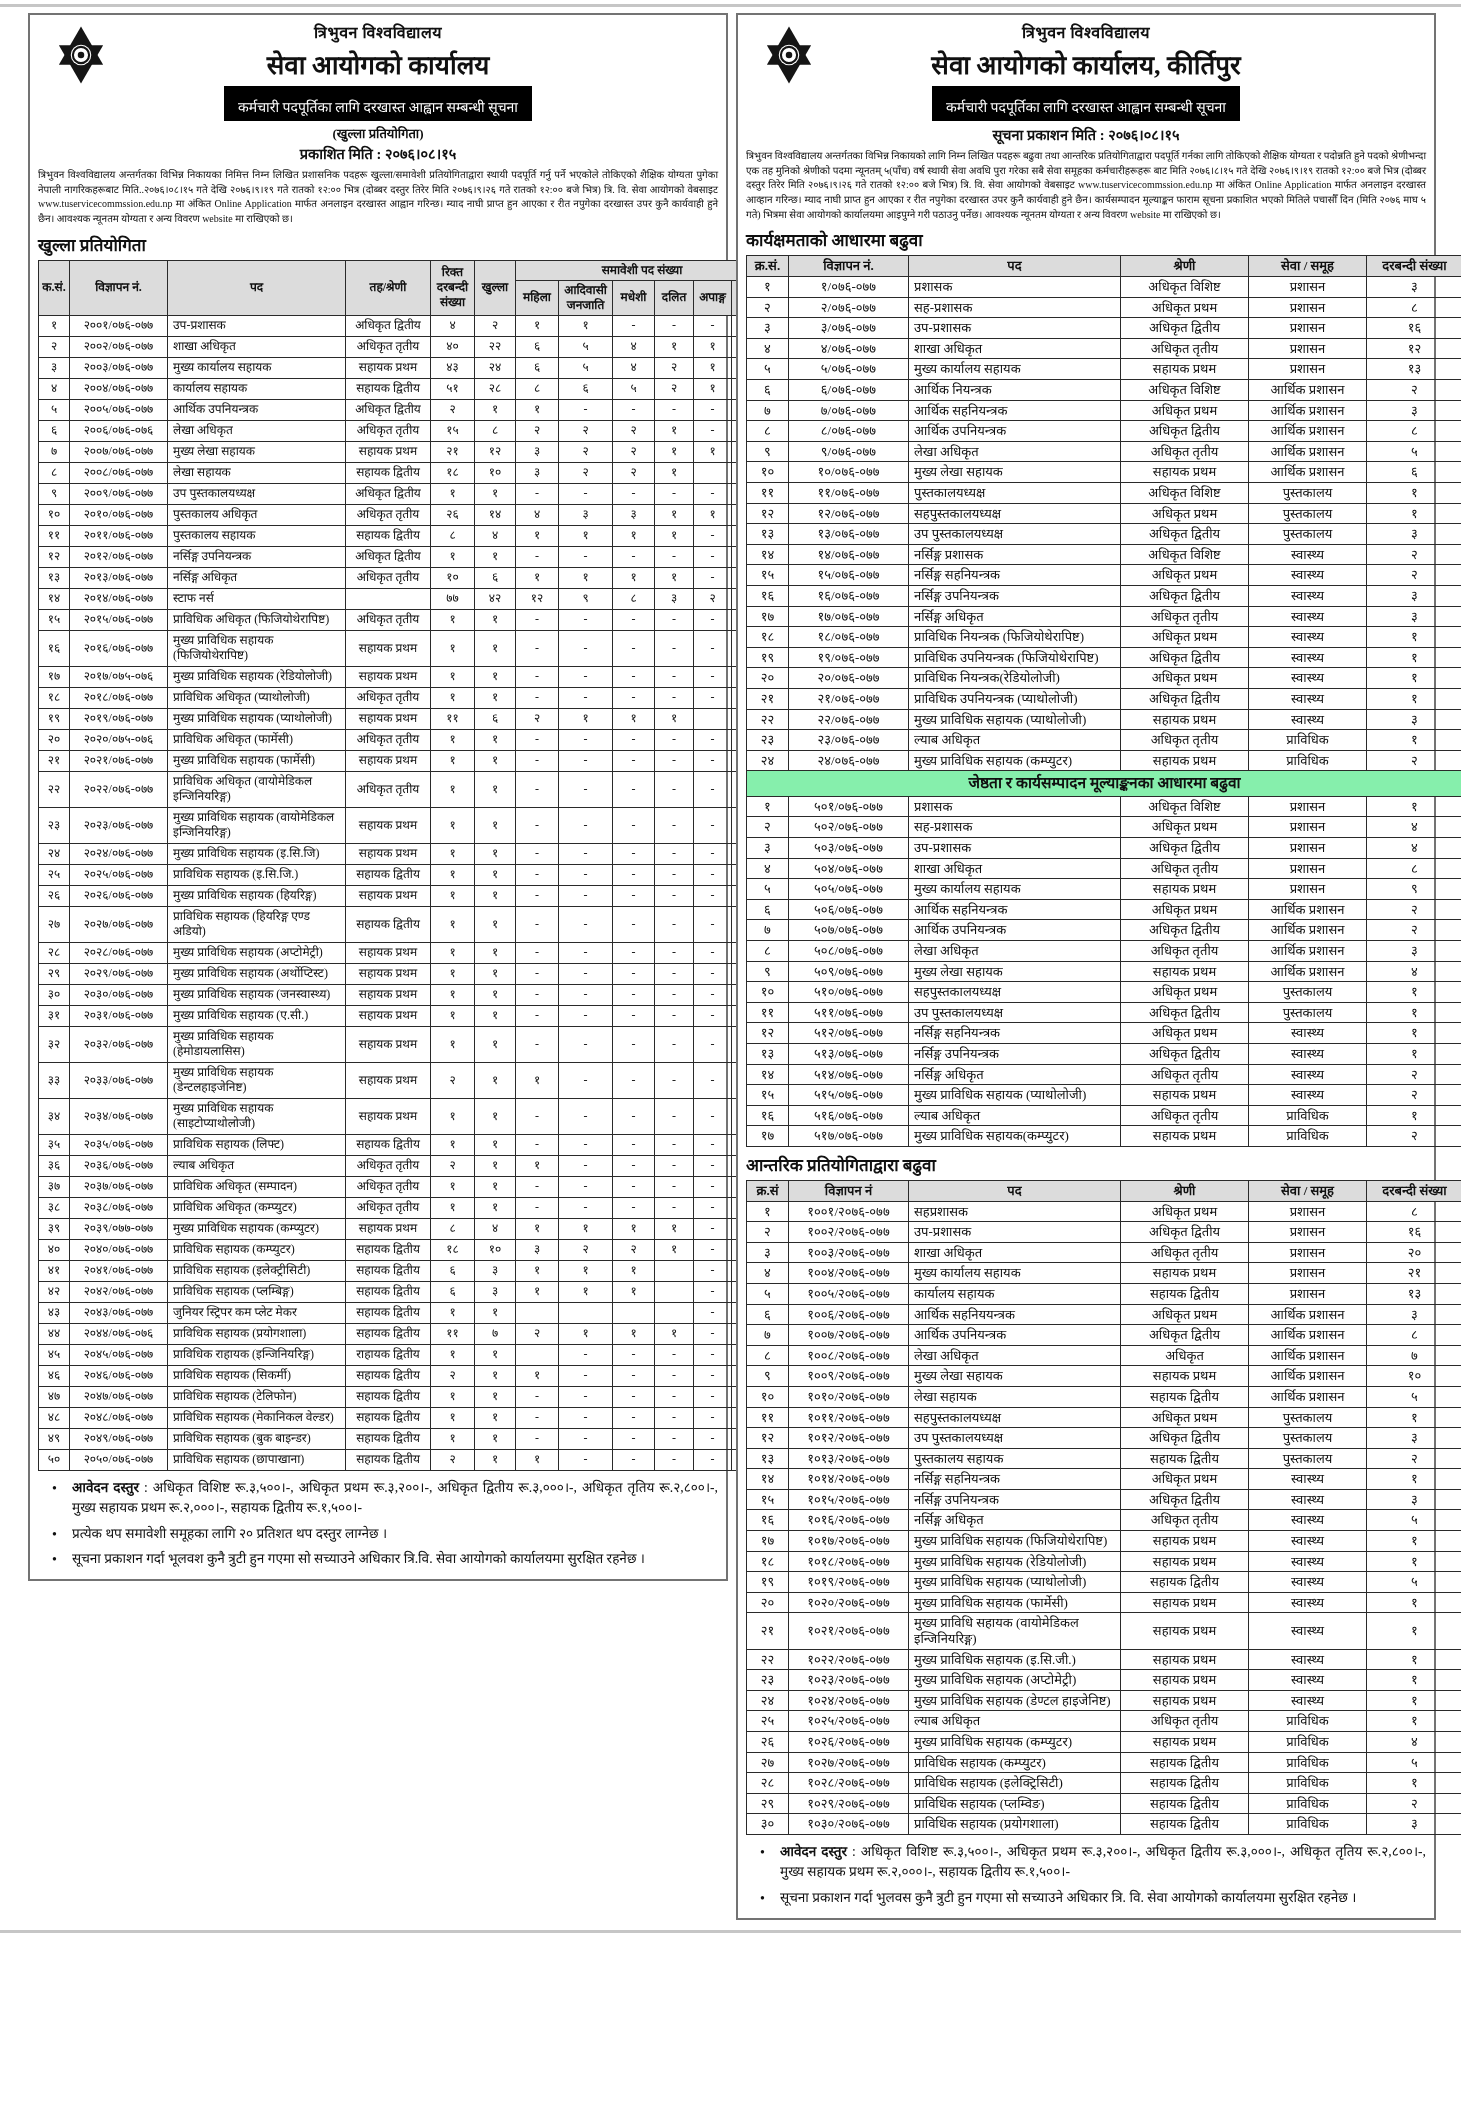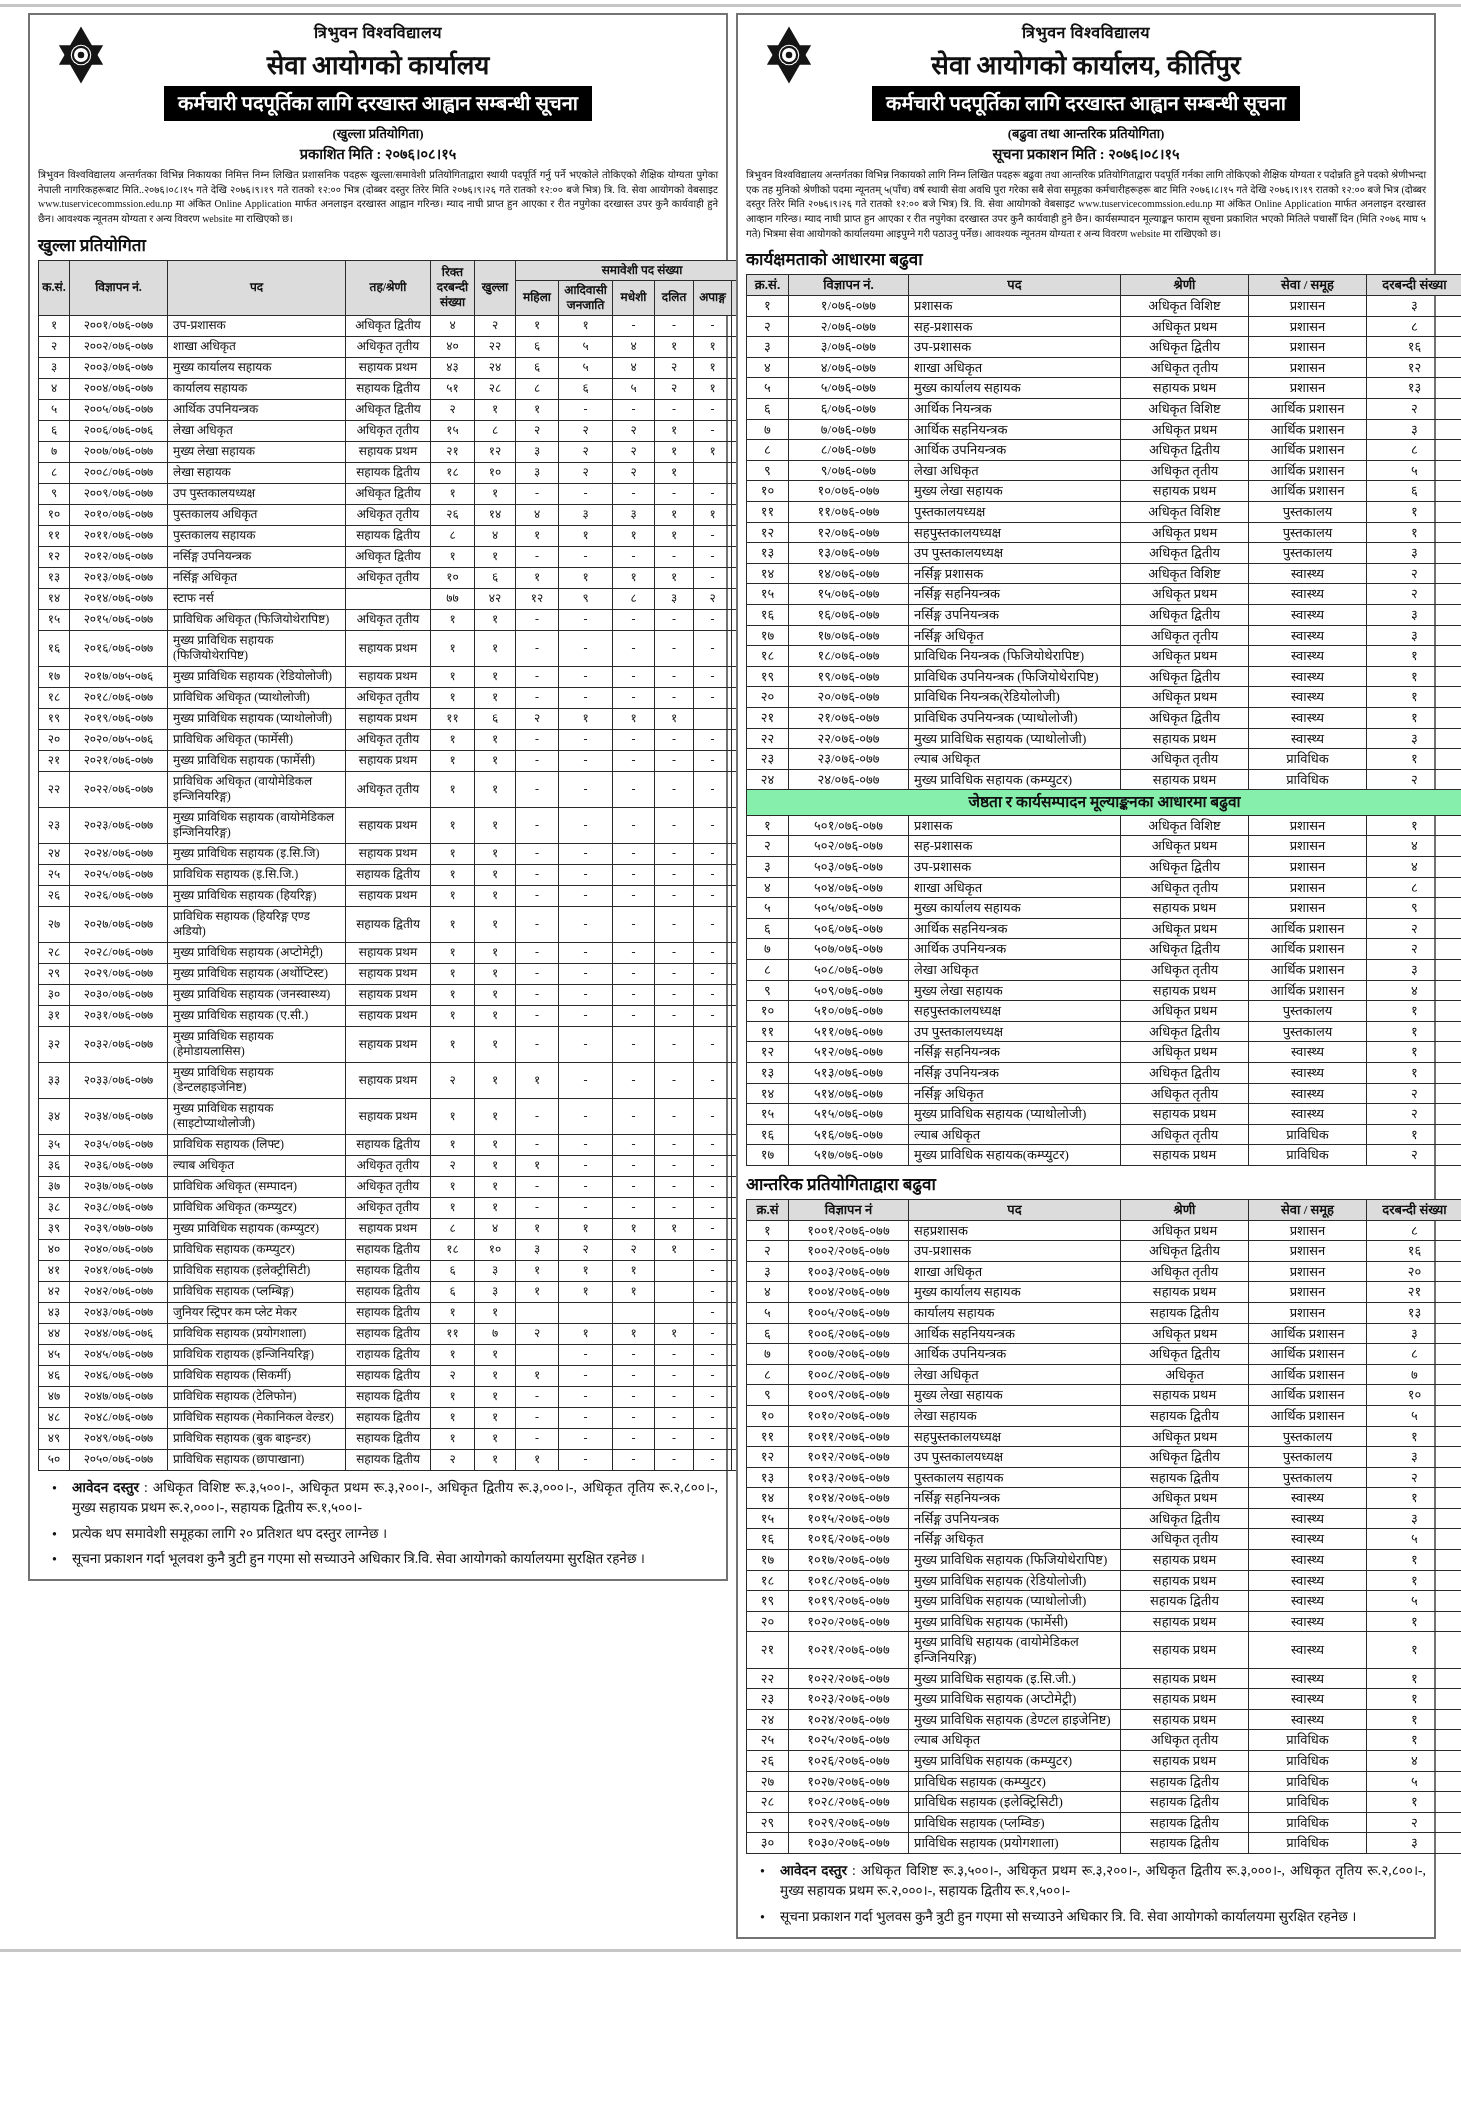--- a/index.html
+++ b/index.html
@@ -21,21 +21,21 @@
   }
   
   .nb-head{position:relative; text-align:center;}
   .logo{position:absolute; left:16px; top:4px; width:54px; height:60px; display:block;}
   .logo svg{width:100%;height:100%;}
   .org{font-size:16px; font-weight:700; letter-spacing:.5px;}
   .office{font-size:26px; font-weight:700; margin-top:3px;}
   .banner-wrap{margin:4px 0 3px 0;}
   .banner{
     display:inline-block; background:var(--banner-bg); color:var(--banner-text);
-    font-size:20px; font-weight:700; padding:3px 14px 5px 14px;
+    font-size:14px; font-weight:400; padding:11px 14px 5px 14px;
   }
   .subtitle{font-size:13px; font-weight:700; margin-top:2px;}
   .dateline{font-size:14.5px; font-weight:700; margin-top:1px;}
   
   .body-par{
     margin:5px 0 0 0; font-size:10px; line-height:1.47; text-align:justify;
   }
   .tbl-title{font-size:17px; font-weight:700; text-align:left; margin:6px 0 4px 0;}
   
   table.grid{width:100%; border-collapse:collapse; table-layout:fixed;}
@@ -850,21 +850,20 @@
             <circle cx="50" cy="55" r="19" fill="#ffffff"></circle>
             <circle cx="50" cy="55" r="15" fill="none" stroke="#151515" stroke-width="4"></circle>
             <circle cx="50" cy="55" r="6" fill="#151515"></circle>
           </svg>
         </span>
         <div class="org">त्रिभुवन विश्वविद्यालय</div>
         <div class="office">सेवा आयोगको कार्यालय, कीर्तिपुर</div>
         <div class="banner-wrap">
           <div class="banner">कर्मचारी पदपूर्तिका लागि दरखास्त आह्वान सम्बन्धी सूचना</div>
         </div>
-        <div class="subtitle">(बढुवा तथा आन्तरिक प्रतियोगिता)</div>
         <div class="dateline">सूचना प्रकाशन मिति : २०७६।०८।१५</div>
       </header>
 
       <p class="body-par">त्रिभुवन विश्वविद्यालय अन्तर्गतका विभिन्न निकायको लागि निम्न लिखित पदहरू बढुवा तथा आन्तरिक प्रतियोगिताद्वारा पदपूर्ति गर्नका लागि तोकिएको शैक्षिक योग्यता र पदोन्नति हुने पदको श्रेणीभन्दा एक तह मुनिको श्रेणीको पदमा न्यूनतम् ५(पाँच) वर्ष स्थायी सेवा अवधि पुरा गरेका सबै सेवा समूहका कर्मचारीहरूहरू बाट मिति २०७६।८।१५ गते देखि २०७६।९।१९ रातको १२:०० बजे भित्र (दोब्बर दस्तुर तिरेर मिति २०७६।९।२६ गते रातको १२:०० बजे भित्र) त्रि. वि. सेवा आयोगको वेबसाइट www.tuservicecommssion.edu.np मा अंकित Online Application मार्फत अनलाइन दरखास्त आव्हान गरिन्छ। म्याद नाघी प्राप्त हुन आएका र रीत नपुगेका दरखास्त उपर कुनै कार्यवाही हुने छैन। कार्यसम्पादन मूल्याङ्कन फाराम सूचना प्रकाशित भएको मितिले पचासौँ दिन (मिति २०७६ माघ ५ गते) भित्रमा सेवा आयोगको कार्यालयमा आइपुग्ने गरी पठाउनु पर्नेछ। आवश्यक न्यूनतम योग्यता र अन्य विवरण website मा राखिएको छ।</p>
 
       <h2 class="tbl-title">कार्यक्षमताको आधारमा बढुवा</h2>
 
       <table class="grid right-grid">
         <colgroup>
           <col style="width:42px">

